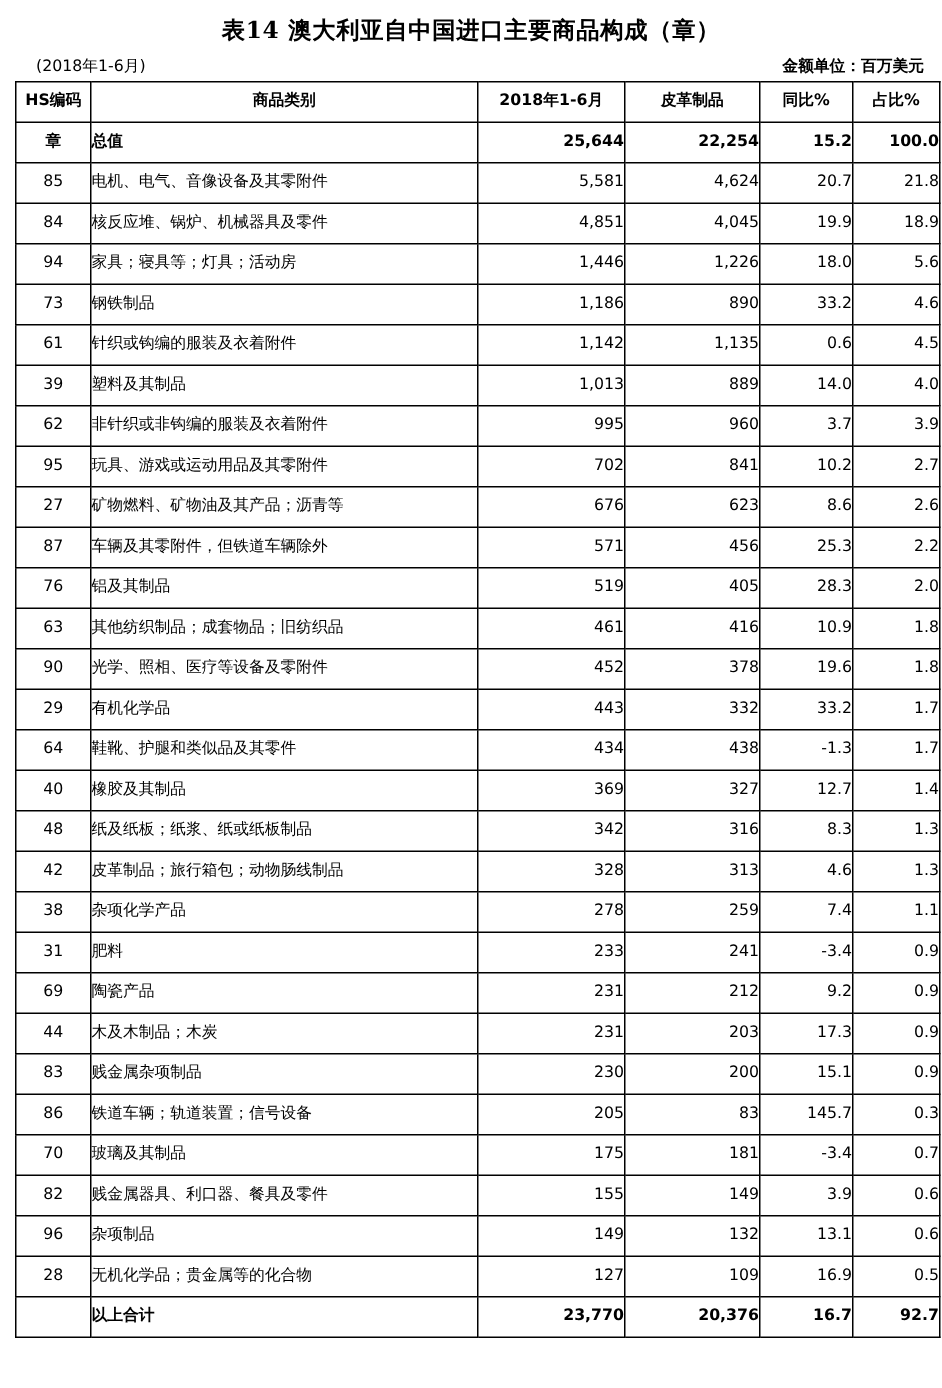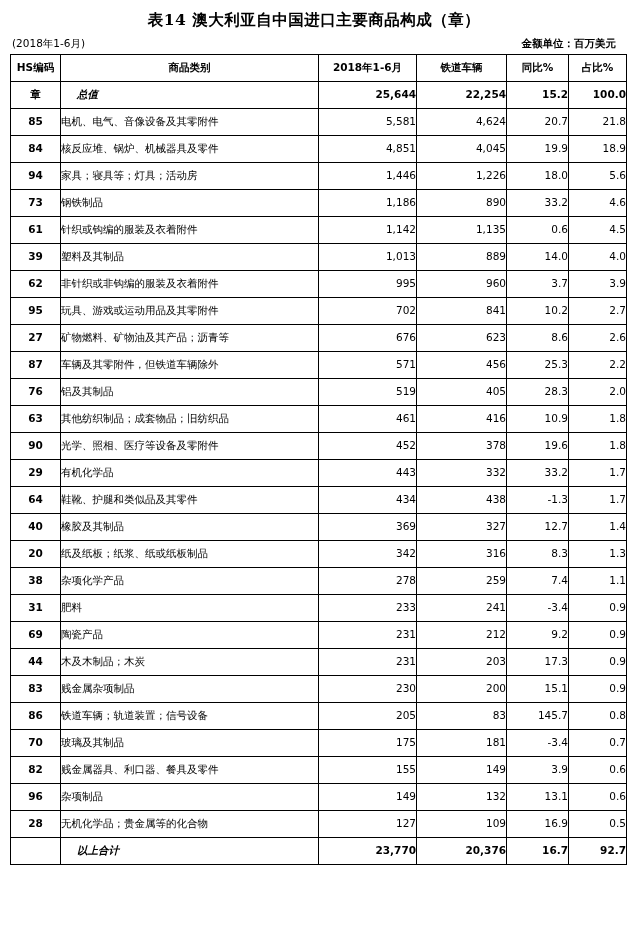--- a/index.html
+++ b/index.html
@@ -32,20 +32,21 @@
   }
   .subhead {
     display: flex;
     justify-content: space-between;
     align-items: flex-end;
     font-size: 10.5px;
     margin: 0 2px 3px 2px;
   }
   .subhead .left {
     font-family: "DejaVu Sans", sans-serif;
+    margin-left: 12px;
   }
   .subhead .right {
     font-weight: bold;
   }
   table.grid {
     border-collapse: collapse;
     width: 100%;
     table-layout: fixed;
   }
   table.grid th, table.grid td {
@@ -65,38 +66,36 @@
 
   th {
     text-align: center;
     font-weight: bold;
     font-size: 11px;
     height: 24px;
   }
   td.hs {
     text-align: center;
     font-size: 10.5px;
-    font-weight: bold;
   }
   td.name {
     text-align: left;
     padding-left: 8px;
     font-size: 10.5px;
   }
   td.num {
     text-align: right;
     padding-right: 8px;
     font-size: 10.5px;
   }
   tr.total td, tr.sum td {
     font-weight: bold;
   }
   tr.total td.name, tr.sum td.name {
-    padding-left: 16px;
-    font-style: italic;
+    padding-left: 0;
   }
   tr.total td.hs {
     font-weight: bold;
   }
 </style>
 </head>
 <body>
 
 <div class="page">
 
@@ -114,21 +113,21 @@
       <col class="c-cur">
       <col class="c-prev">
       <col class="c-yoy">
       <col class="c-share">
     </colgroup>
     <thead>
       <tr>
         <th>HS编码</th>
         <th>商品类别</th>
         <th>2018年1-6月</th>
-        <th>铁道车辆</th>
+        <th>皮革制品</th>
         <th>同比%</th>
         <th>占比%</th>
       </tr>
     </thead>
     <tbody>
       <tr class="total">
         <td class="hs">章</td>
         <td class="name">总值</td>
         <td class="num">25,644</td>
         <td class="num">22,254</td>
@@ -258,25 +257,33 @@
         </tr>
         <tr>
           <td class="hs">40</td>
           <td class="name">橡胶及其制品</td>
           <td class="num">369</td>
           <td class="num">327</td>
           <td class="num">12.7</td>
           <td class="num">1.4</td>
         </tr>
         <tr>
-          <td class="hs">20</td>
+          <td class="hs">48</td>
           <td class="name">纸及纸板；纸浆、纸或纸板制品</td>
           <td class="num">342</td>
           <td class="num">316</td>
           <td class="num">8.3</td>
+          <td class="num">1.3</td>
+        </tr>
+        <tr>
+          <td class="hs">42</td>
+          <td class="name">皮革制品；旅行箱包；动物肠线制品</td>
+          <td class="num">328</td>
+          <td class="num">313</td>
+          <td class="num">4.6</td>
           <td class="num">1.3</td>
         </tr>
         <tr>
           <td class="hs">38</td>
           <td class="name">杂项化学产品</td>
           <td class="num">278</td>
           <td class="num">259</td>
           <td class="num">7.4</td>
           <td class="num">1.1</td>
         </tr>
@@ -311,21 +318,21 @@
           <td class="num">200</td>
           <td class="num">15.1</td>
           <td class="num">0.9</td>
         </tr>
         <tr>
           <td class="hs">86</td>
           <td class="name">铁道车辆；轨道装置；信号设备</td>
           <td class="num">205</td>
           <td class="num">83</td>
           <td class="num">145.7</td>
-          <td class="num">0.8</td>
+          <td class="num">0.3</td>
         </tr>
         <tr>
           <td class="hs">70</td>
           <td class="name">玻璃及其制品</td>
           <td class="num">175</td>
           <td class="num">181</td>
           <td class="num">-3.4</td>
           <td class="num">0.7</td>
         </tr>
         <tr>

